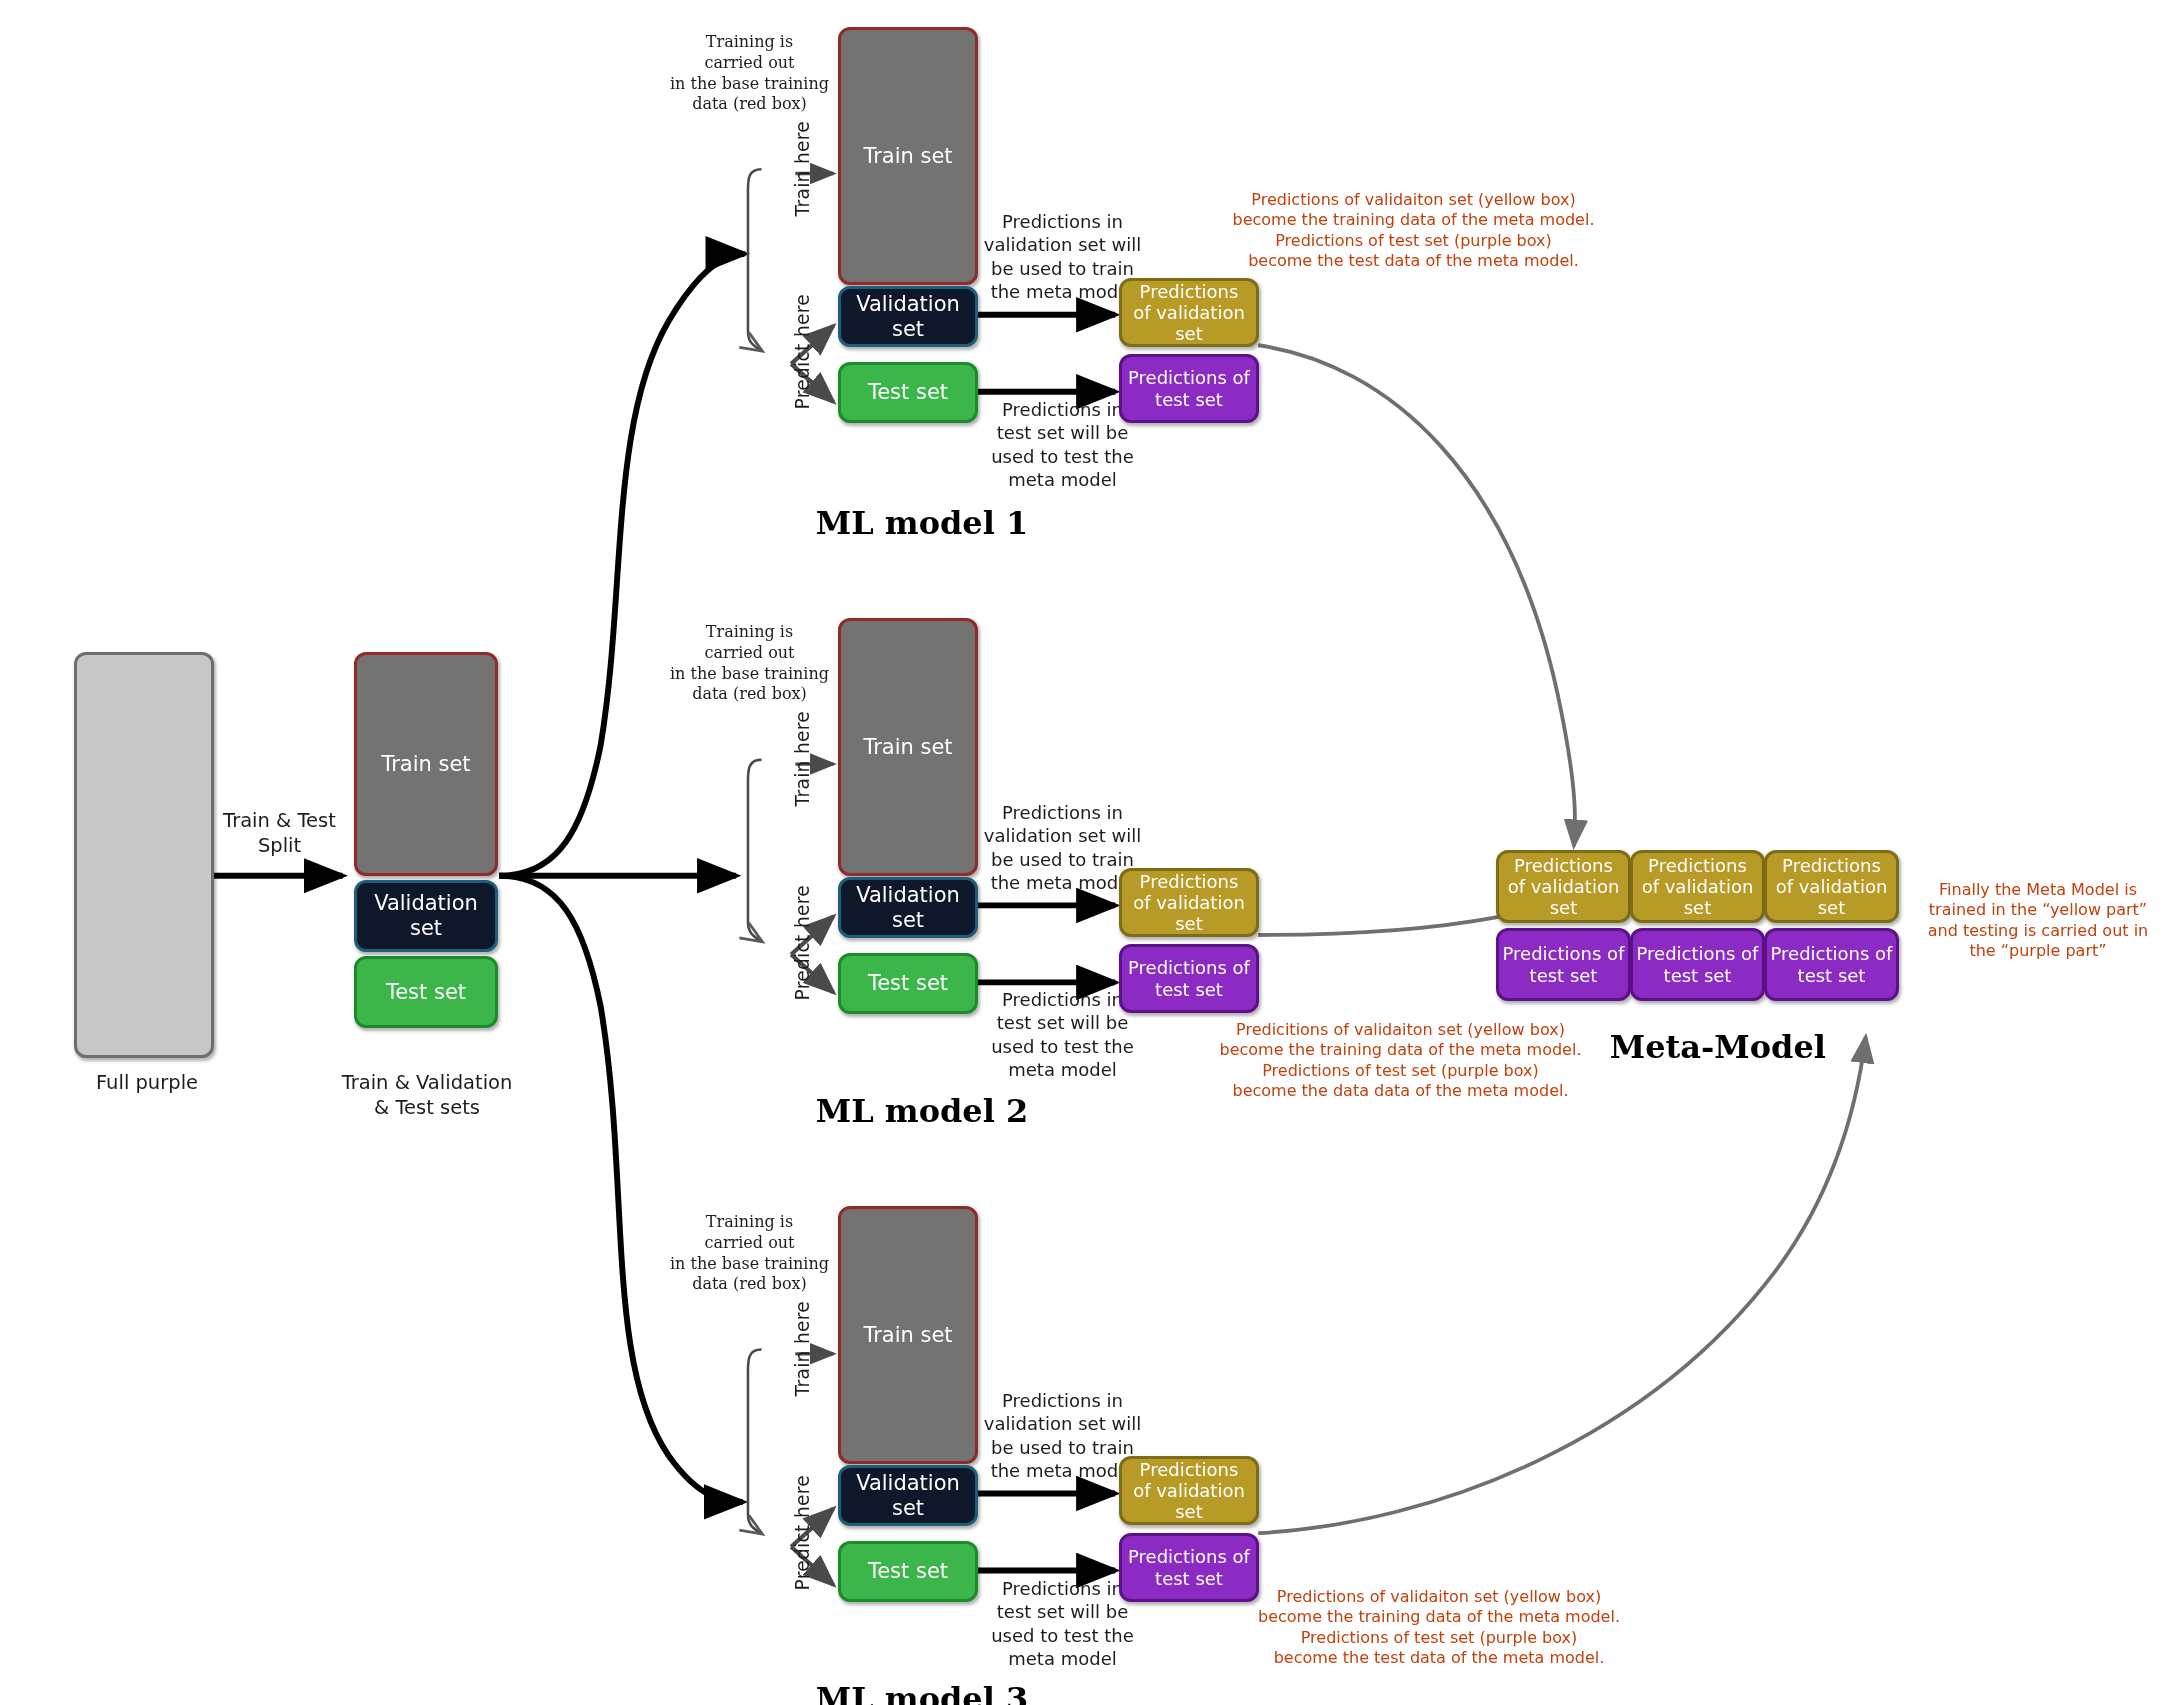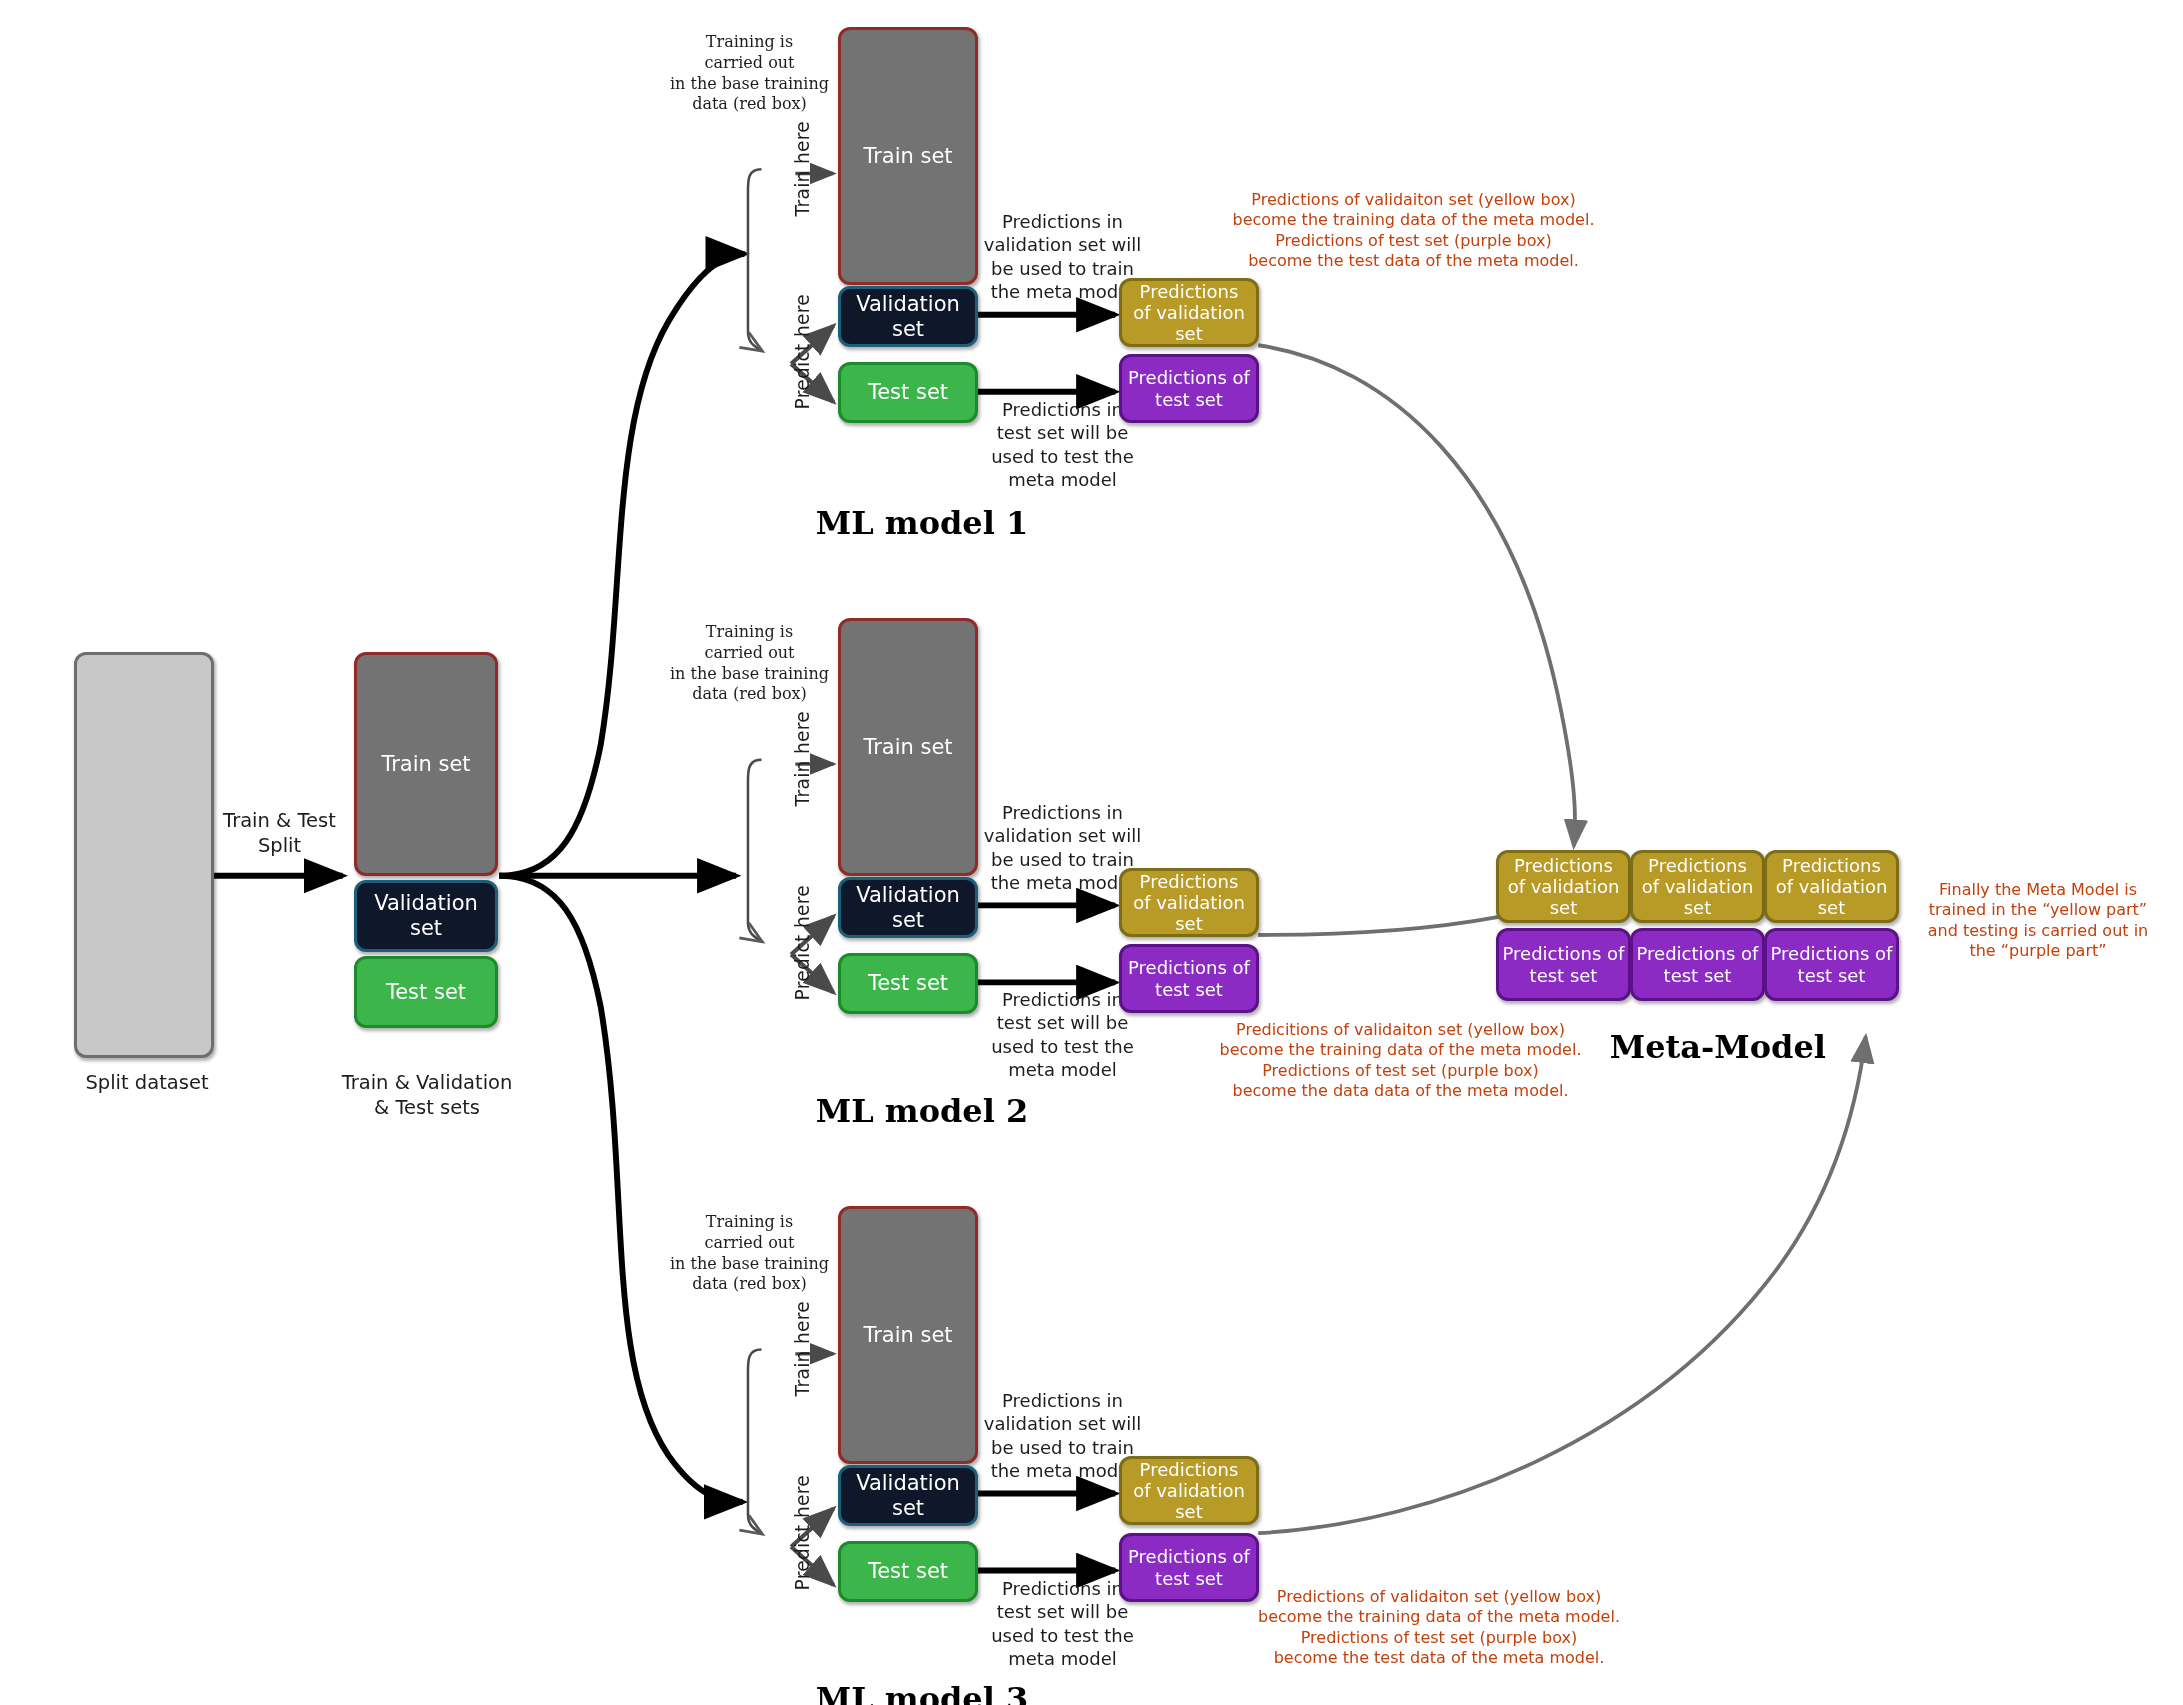--- a/index.html
+++ b/index.html
@@ -173,21 +173,21 @@
     </g>
     <g fill="none" stroke="#6f6f6f" stroke-width="4.5">
       <path d="M1487,1105 C1700,1105 1870,1080 1960,1010" marker-end="url(#gryArrow)"></path>
     </g>
     <g fill="none" stroke="#6f6f6f" stroke-width="4.5">
       <path d="M1487,1812 C1700,1800 1950,1700 2100,1500 C2170,1405 2195,1305 2205,1225" marker-end="url(#gryArrow)"></path>
     </g>
   </svg>
 
   <div class="box grey" style="left:74px; top:652px; width:140px; height:406px;"></div>
-  <div class="underbox-label" style="left:41px; top:1070px; width:212px;">Split dataset</div>
+  <div class="underbox-label" style="left:41px; top:1070px; width:212px;">Full purple</div>
 
   <div class="split-label" style="left:212px; top:808px; width:135px;">Train &amp; Test
 Split</div>
 
   <div class="box red" style="left:354px; top:652px; width:144px; height:224px; font-size:21px;">Train set</div>
   <div class="box blue" style="left:354px; top:880px; width:144px; height:72px; font-size:21px;">Validation set</div>
   <div class="box green" style="left:354px; top:956px; width:144px; height:72px; font-size:21px;">Test set</div>
   <div class="underbox-label" style="left:296px; top:1070px; width:262px;">Train &amp; Validation
 &amp; Test sets</div>
 

